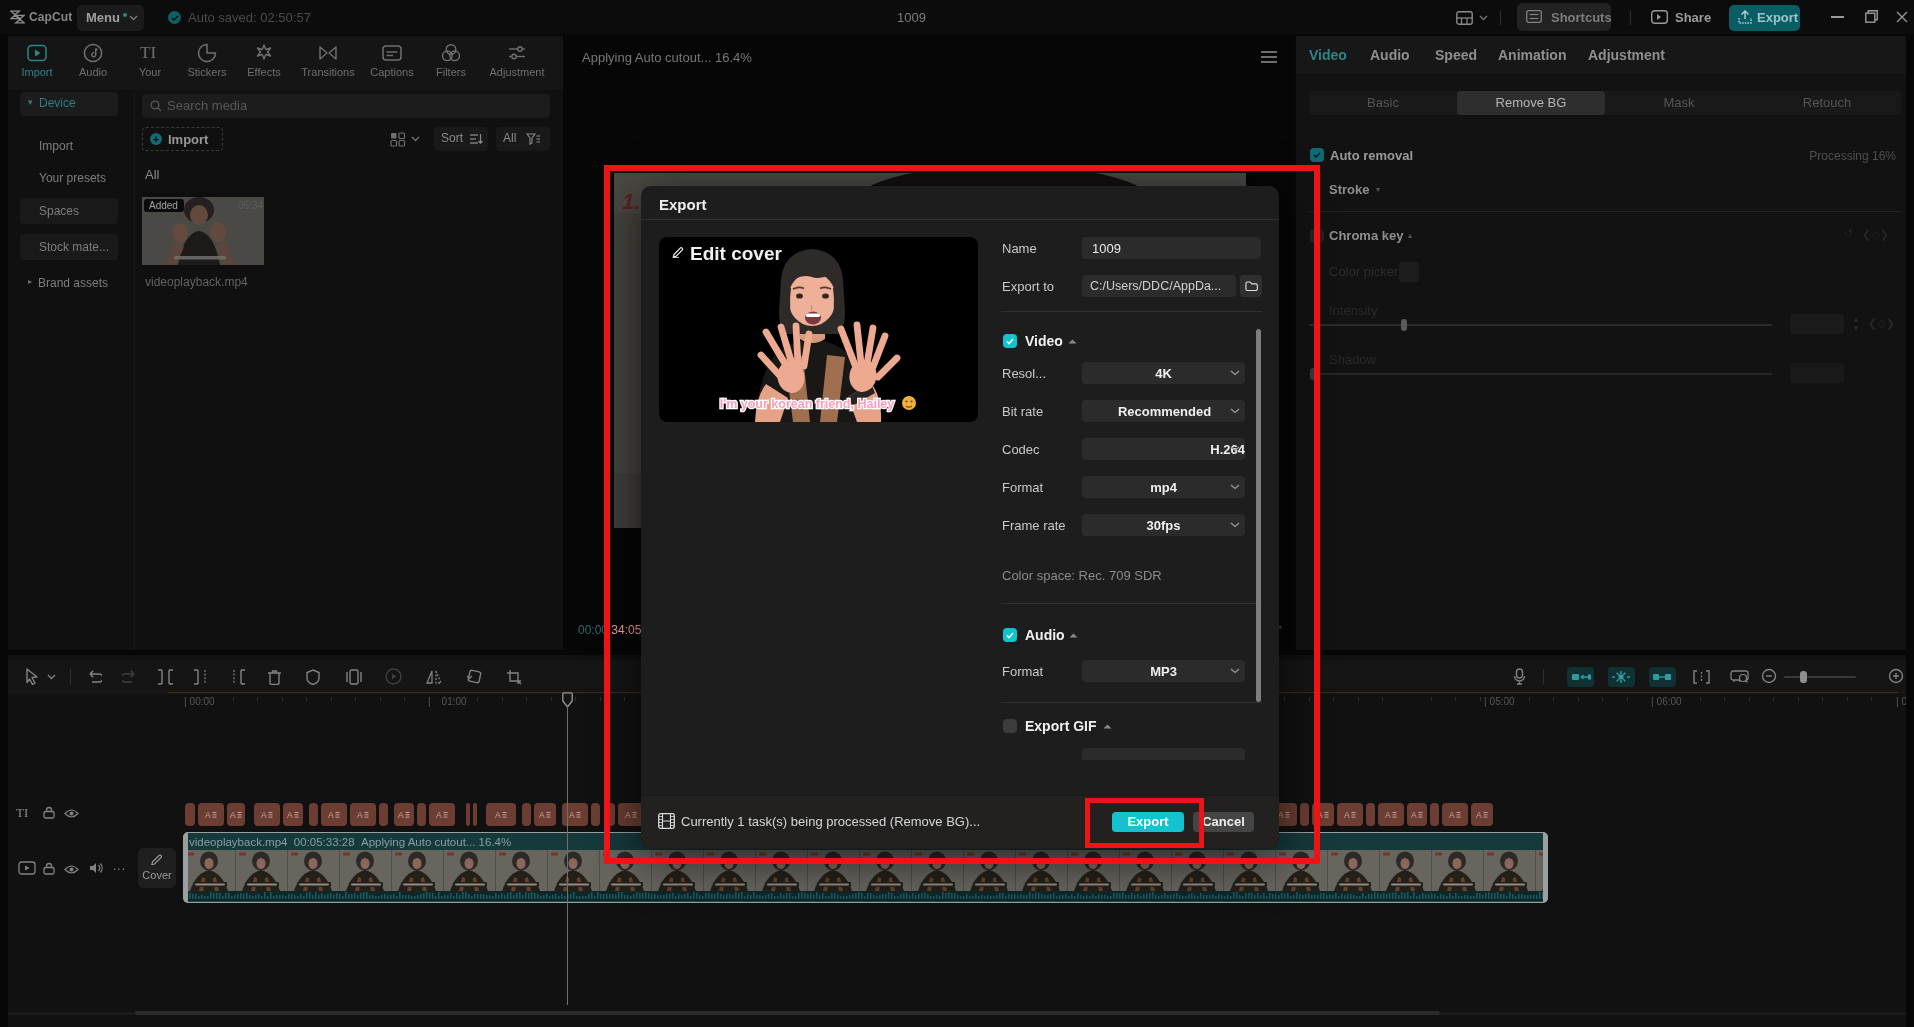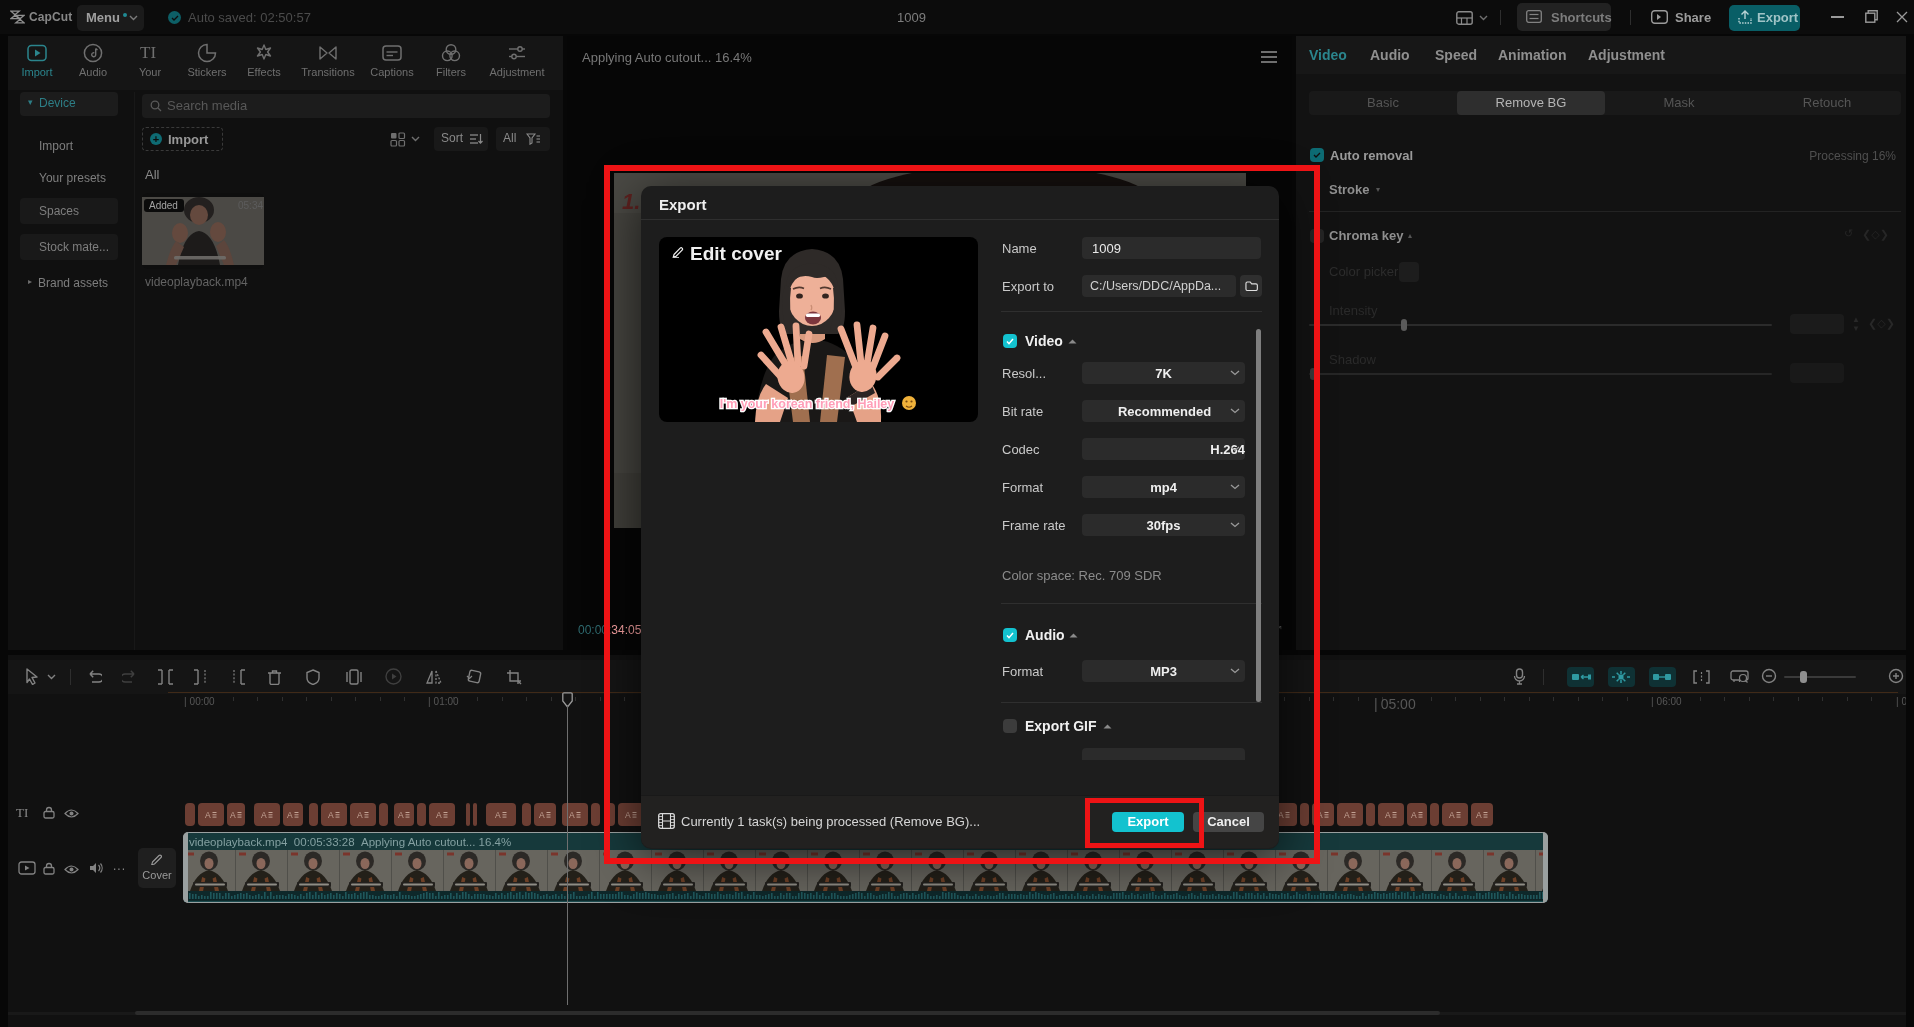--- a/index.html
+++ b/index.html
@@ -324,21 +324,21 @@
       <div style="position:absolute;left:176px;top:41px;font-size:10px;color:#575757">|<span style="margin-left:3px">00:00</span></div>
       <div style="position:absolute;left:200px;top:42px;width:1px;height:4px;background:#303030"></div>
       <div style="position:absolute;left:225px;top:42px;width:1px;height:4px;background:#303030"></div>
       <div style="position:absolute;left:249px;top:42px;width:1px;height:4px;background:#303030"></div>
       <div style="position:absolute;left:274px;top:42px;width:1px;height:4px;background:#303030"></div>
       <div style="position:absolute;left:298px;top:42px;width:1px;height:4px;background:#303030"></div>
       <div style="position:absolute;left:323px;top:42px;width:1px;height:4px;background:#303030"></div>
       <div style="position:absolute;left:347px;top:42px;width:1px;height:4px;background:#303030"></div>
       <div style="position:absolute;left:372px;top:42px;width:1px;height:4px;background:#303030"></div>
       <div style="position:absolute;left:396px;top:42px;width:1px;height:4px;background:#303030"></div>
-      <div style="position:absolute;left:420px;top:41px;font-size:10px;color:#575757">|<span style="margin-left:3px">01:00</span></div>
+      <div style="position:absolute;left:420px;top:41px;font-size:10px;color:#575757">|<span style="margin-left:11px">01:00</span></div>
       <div style="position:absolute;left:445px;top:42px;width:1px;height:4px;background:#303030"></div>
       <div style="position:absolute;left:469px;top:42px;width:1px;height:4px;background:#303030"></div>
       <div style="position:absolute;left:494px;top:42px;width:1px;height:4px;background:#303030"></div>
       <div style="position:absolute;left:518px;top:42px;width:1px;height:4px;background:#303030"></div>
       <div style="position:absolute;left:543px;top:42px;width:1px;height:4px;background:#303030"></div>
       <div style="position:absolute;left:567px;top:42px;width:1px;height:4px;background:#303030"></div>
       <div style="position:absolute;left:592px;top:42px;width:1px;height:4px;background:#303030"></div>
       <div style="position:absolute;left:616px;top:42px;width:1px;height:4px;background:#303030"></div>
       <div style="position:absolute;left:641px;top:42px;width:1px;height:4px;background:#303030"></div>
       <div style="position:absolute;left:665px;top:41px;font-size:10px;color:#575757">|<span style="margin-left:3px">02:00</span></div>
@@ -364,21 +364,21 @@
       <div style="position:absolute;left:1154px;top:41px;font-size:10px;color:#575757">|<span style="margin-left:3px">04:00</span></div>
       <div style="position:absolute;left:1178px;top:42px;width:1px;height:4px;background:#303030"></div>
       <div style="position:absolute;left:1203px;top:42px;width:1px;height:4px;background:#303030"></div>
       <div style="position:absolute;left:1227px;top:42px;width:1px;height:4px;background:#303030"></div>
       <div style="position:absolute;left:1252px;top:42px;width:1px;height:4px;background:#303030"></div>
       <div style="position:absolute;left:1276px;top:42px;width:1px;height:4px;background:#303030"></div>
       <div style="position:absolute;left:1301px;top:42px;width:1px;height:4px;background:#303030"></div>
       <div style="position:absolute;left:1325px;top:42px;width:1px;height:4px;background:#303030"></div>
       <div style="position:absolute;left:1350px;top:42px;width:1px;height:4px;background:#303030"></div>
       <div style="position:absolute;left:1374px;top:42px;width:1px;height:4px;background:#303030"></div>
-      <div style="position:absolute;left:1366px;top:41px;font-size:14px;color:#575757">|<span style="margin-left:3px">05:00</span></div>
+      <div style="position:absolute;left:1476px;top:41px;font-size:10px;color:#575757">|<span style="margin-left:3px">05:00</span></div>
       <div style="position:absolute;left:1423px;top:42px;width:1px;height:4px;background:#303030"></div>
       <div style="position:absolute;left:1447px;top:42px;width:1px;height:4px;background:#303030"></div>
       <div style="position:absolute;left:1472px;top:42px;width:1px;height:4px;background:#303030"></div>
       <div style="position:absolute;left:1496px;top:42px;width:1px;height:4px;background:#303030"></div>
       <div style="position:absolute;left:1521px;top:42px;width:1px;height:4px;background:#303030"></div>
       <div style="position:absolute;left:1545px;top:42px;width:1px;height:4px;background:#303030"></div>
       <div style="position:absolute;left:1570px;top:42px;width:1px;height:4px;background:#303030"></div>
       <div style="position:absolute;left:1594px;top:42px;width:1px;height:4px;background:#303030"></div>
       <div style="position:absolute;left:1619px;top:42px;width:1px;height:4px;background:#303030"></div>
       <div style="position:absolute;left:1643px;top:41px;font-size:10px;color:#575757">|<span style="margin-left:3px">06:00</span></div>
@@ -1236,21 +1236,21 @@
       <div style="position:absolute;left:362px;top:148px;width:14px;height:14px;border-radius:4px;background:#13c2cf"></div>
       <svg style="position:absolute;left:365px;top:152px" width="8" height="7" viewBox="0 0 8 7">
         <path d="M1 3.5 l2 2.2 L7 1" stroke="#fff" stroke-width="1.5" fill="none"></path>
       </svg>
       <div style="position:absolute;left:384px;top:147px;font-size:14px;font-weight:bold;color:#f0f0f0">Video</div>
       <svg style="position:absolute;left:427px;top:153px" width="9" height="5" viewBox="0 0 9 5">
         <path d="M0.5 4.5 L4.5 0.5 L8.5 4.5 z" fill="#8a8a8a"></path>
       </svg>
       <div style="position:absolute;left:361px;top:179.5px;font-size:13px;color:#c9c9c9">Resol...</div>
       <div style="position:absolute;left:441px;top:175.5px;width:163px;height:22px;background:#2b2b2b;border-radius:4px"></div>
-      <div style="position:absolute;left:441px;top:179.5px;width:163px;text-align:center;font-size:13px;font-weight:bold;color:#efefef">7K</div>
+      <div style="position:absolute;left:441px;top:179.5px;width:163px;text-align:center;font-size:13px;font-weight:bold;color:#efefef">4K</div>
       <svg style="position:absolute;left:589px;top:183.5px" width="10" height="6" viewBox="0 0 10 6">
         <path d="M1 1 l4 3.5 L9 1" stroke="#9a9a9a" stroke-width="1.3" fill="none"></path>
       </svg>
       <div style="position:absolute;left:361px;top:217.5px;font-size:13px;color:#c9c9c9">Bit rate</div>
       <div style="position:absolute;left:441px;top:213.5px;width:163px;height:22px;background:#2b2b2b;border-radius:4px"></div>
       <div style="position:absolute;left:441px;top:217.5px;width:165px;text-align:center;font-size:13px;font-weight:bold;color:#efefef">Recommended</div>
       <svg style="position:absolute;left:589px;top:221.5px" width="10" height="6" viewBox="0 0 10 6">
         <path d="M1 1 l4 3.5 L9 1" stroke="#9a9a9a" stroke-width="1.3" fill="none"></path>
       </svg>
       <div style="position:absolute;left:361px;top:255.5px;font-size:13px;color:#c9c9c9">Codec</div>
@@ -1298,16 +1298,16 @@
       <div style="position:absolute;left:0;top:609px;width:638px;height:53px;background:#222120;border-top:1px solid #191919;border-radius:0 0 10px 10px;box-sizing:border-box"></div>
       <svg style="position:absolute;left:17px;top:627px" width="17" height="16" viewBox="0 0 17 16">
         <rect x="0.7" y="0.7" width="15.6" height="14.6" rx="2" stroke="#d9d9d9" stroke-width="1.3" fill="none"></rect>
         <line x1="4.5" y1="1" x2="4.5" y2="15" stroke="#d9d9d9" stroke-width="1.1"></line>
         <line x1="12.5" y1="1" x2="12.5" y2="15" stroke="#d9d9d9" stroke-width="1.1"></line>
         <line x1="4.5" y1="8" x2="12.5" y2="8" stroke="#d9d9d9" stroke-width="1.1"></line>
         <path d="M1 3.5 h3 M1 6.5 h3 M1 9.5 h3 M1 12.5 h3 M13 3.5 h3 M13 6.5 h3 M13 9.5 h3 M13 12.5 h3" stroke="#d9d9d9" stroke-width="0.8"></path>
       </svg>
       <div style="position:absolute;left:40px;top:628px;font-size:13px;color:#d6d6d6">Currently 1 task(s) being processed (Remove BG)...</div>
       <div style="position:absolute;left:471px;top:626px;width:72px;height:20px;background:#13c2cf;border-radius:4px;text-align:center;font-size:13px;font-weight:bold;color:#ffffff;line-height:20px">Export</div>
-      <div style="position:absolute;left:552px;top:626px;width:71px;height:20px;background:#454545;border-radius:4px;text-align:center;font-size:13px;font-weight:bold;color:#efefef;line-height:20px">Cancel</div>
+      <div style="position:absolute;left:552px;top:626px;width:61px;height:20px;background:#454545;border-radius:4px;text-align:center;font-size:13px;font-weight:bold;color:#efefef;line-height:20px">Cancel</div>
     </div>
 <div style="position:absolute;left:604px;top:165px;width:716px;height:699px;border:6px solid #ee1315;box-sizing:border-box"></div>
 <div style="position:absolute;left:1085px;top:798px;width:119px;height:50px;border:5px solid #ee1315;box-sizing:border-box"></div>
 </div>
 </body></html>

